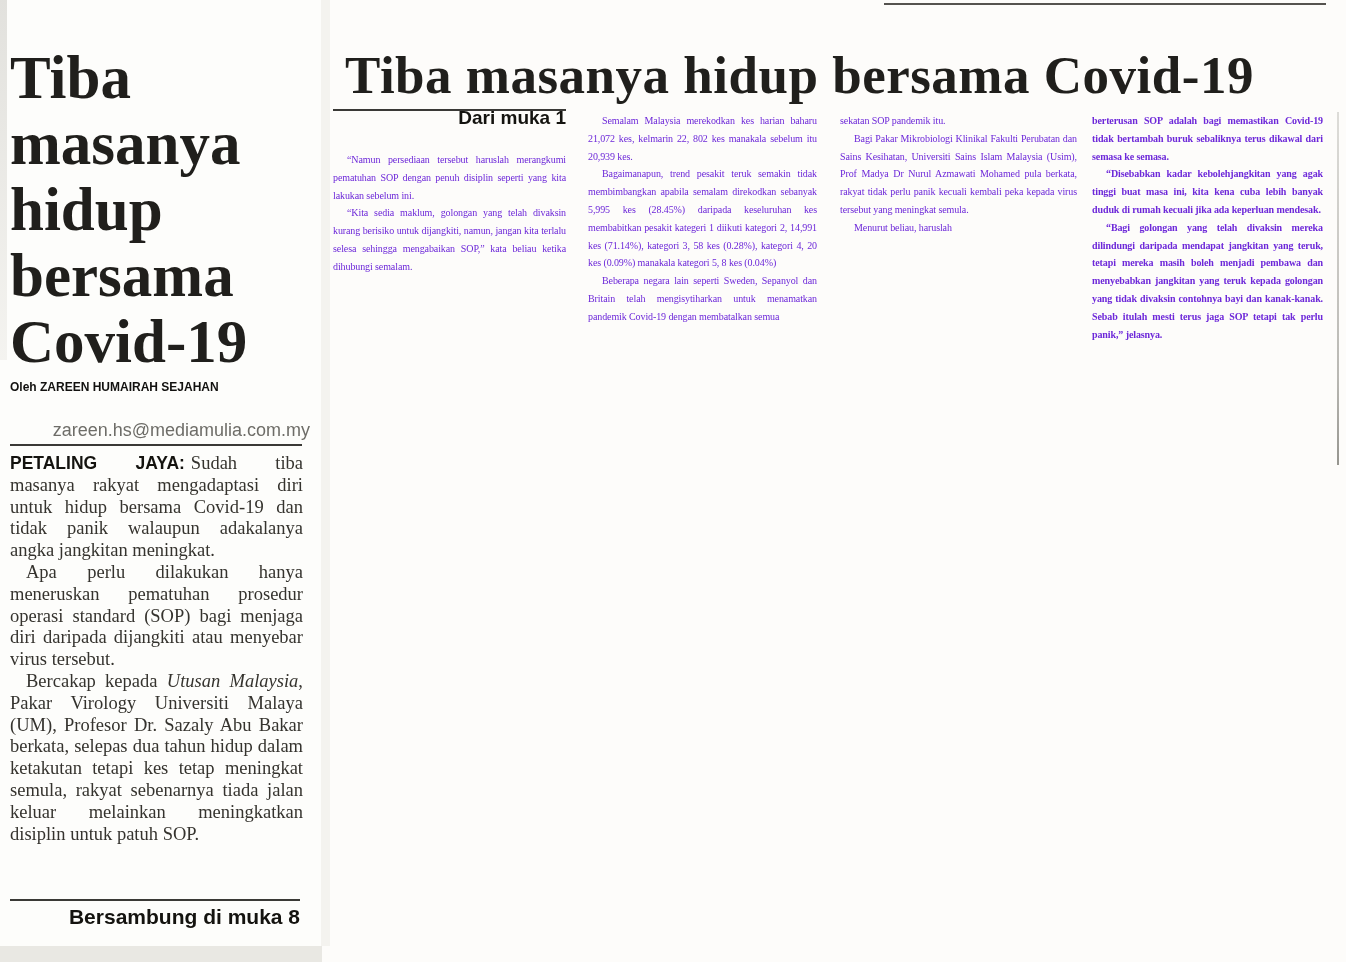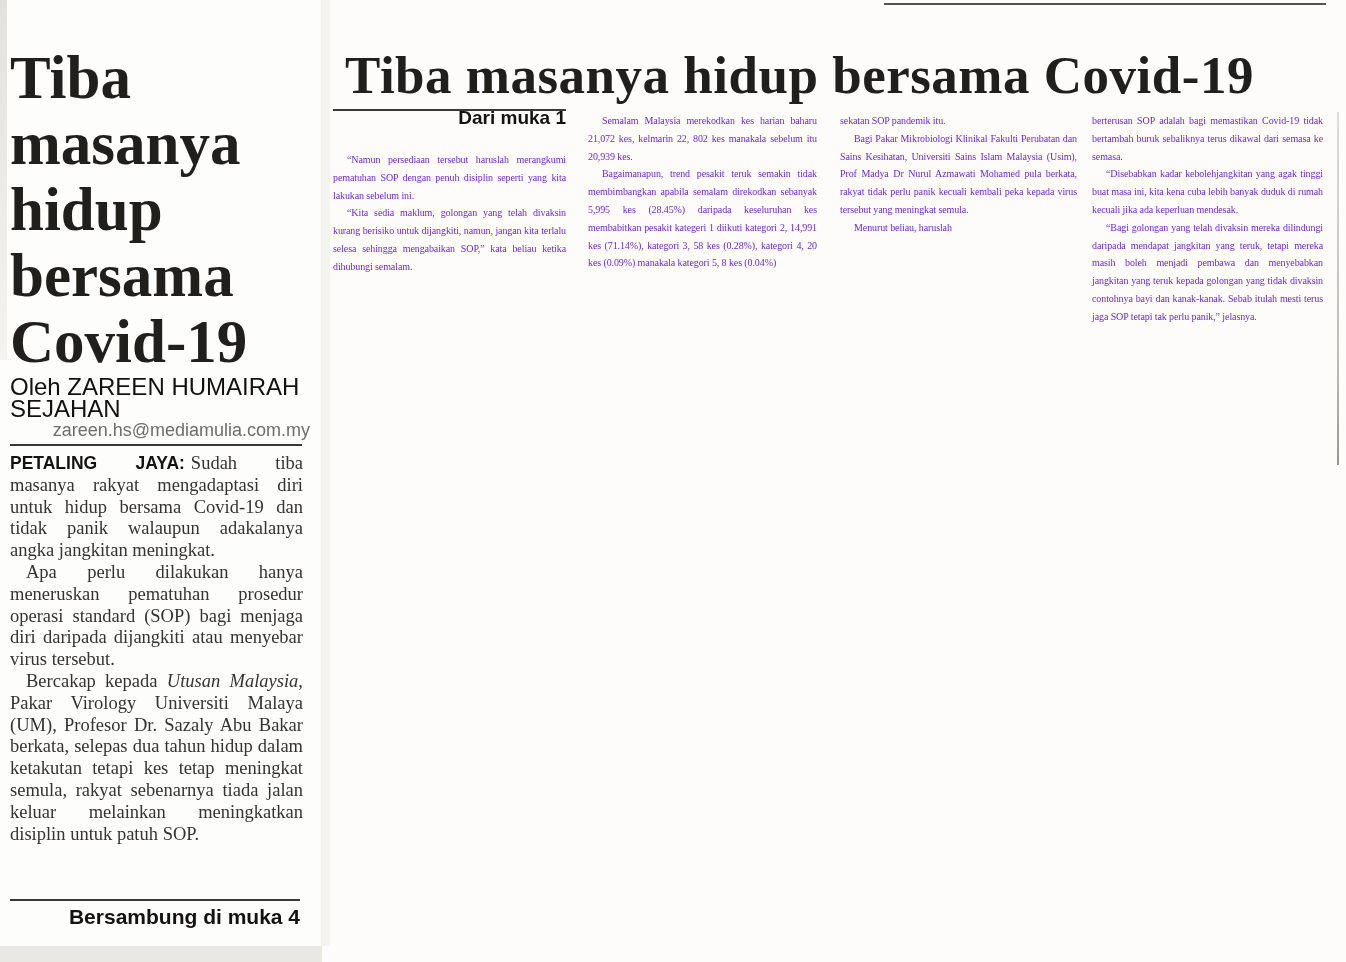--- a/index.html
+++ b/index.html
@@ -24,22 +24,22 @@
     background:linear-gradient(180deg,#dddcd8,#b9b8b3 75%,#96958f);}
 
   
   #left-headline{
     position:absolute;left:10px;top:4px;width:306px;
     font-weight:bold;font-size:61px;line-height:66px;color:#201f1c;
     letter-spacing:0;
   }
   #byline{
     position:absolute;left:10px;top:376px;width:300px;
-    font-family:"Liberation Sans",sans-serif;font-weight:normal;
-    font-size:24px;line-height:22px;color:#12110f;
+    font-family:"Liberation Sans",sans-serif;font-weight:bold;
+    font-size:12px;line-height:22px;color:#12110f;
   }
   #email{
     position:absolute;left:10px;top:420px;width:300px;
     font-family:"Liberation Sans",sans-serif;font-size:18px;color:#6e6d68;text-align:right;
   }
   #left-body{
     position:absolute;left:10px;top:453px;width:293px;
     font-size:18.5px;line-height:21.8px;color:#35332e;text-align:justify;
   }
   #left-body p{margin:0;}
@@ -68,21 +68,21 @@
   .news-col{
     position:absolute;top:112px;
     font-size:10px;line-height:17.8px;color:#6d28d9;text-align:justify;
     letter-spacing:-0.1px;
   }
   .news-col p{margin:0;}
   .news-col p.indent{text-indent:14px;}
   #col1{left:333px;width:233px;top:151px;}
   #col2{left:588px;width:229px;}
   #col3{left:840px;width:237px;}
-  #col4{left:1092px;width:231px;}
+  #col4{left:1092px;width:231px;font-weight:bold;}
   i{font-style:italic;}
 </style>
 </head>
 <body>
 
 <div class="clip" id="left-clip"></div>
 <div class="clip" id="right-clip"></div>
 <div id="seam"></div>
 <div id="edge-left"></div>
 
@@ -96,36 +96,37 @@
   <p>
     <span class="dateline">PETALING JAYA:</span><span>Sudah tiba masanya rakyat mengadaptasi diri untuk hidup bersama Covid-19 dan tidak panik walaupun adakalanya angka jangkitan meningkat.</span>
   </p>
   <p class="indent">Apa perlu dilakukan hanya meneruskan pematuhan prosedur operasi standard (SOP) bagi menjaga diri daripada dijangkiti atau menyebar virus tersebut.</p>
   <p class="indent">
     <span>Bercakap kepada </span><i>Utusan Malaysia</i><span>, Pakar Virology Universiti Malaya (UM), Profesor Dr. Sazaly Abu Bakar berkata, selepas dua tahun hidup dalam ketakutan tetapi kes tetap meningkat semula, rakyat sebenarnya tiada jalan keluar melainkan meningkatkan disiplin untuk patuh SOP.</span>
   </p>
 </div>
 
 <div class="rule" id="foot-rule"></div>
-<div id="continuation">Bersambung di muka 4</div>
+<div id="continuation">Bersambung di muka 8</div>
 
 <div class="rule" id="top-rule"></div>
 <h1 id="main-headline">Tiba masanya hidup bersama Covid-19</h1>
 
 <div class="rule" id="kicker-rule"></div>
 <div id="kicker">Dari muka 1</div>
 
 <div class="news-col" id="col1">
   <p class="indent">“Namun persediaan tersebut haruslah merangkumi pematuhan SOP dengan penuh disiplin seperti yang kita lakukan sebelum ini.</p>
   <p class="indent">“Kita sedia maklum, golongan yang telah divaksin kurang berisiko untuk dijangkiti, namun, jangan kita terlalu selesa sehingga mengabaikan SOP,” kata beliau ketika dihubungi semalam.</p>
 </div>
 
 <div class="news-col" id="col2">
   <p class="indent">Semalam Malaysia merekodkan kes harian baharu 21,072 kes, kelmarin 22, 802 kes manakala sebelum itu 20,939 kes.</p>
   <p class="indent">Bagaimanapun, trend pesakit teruk semakin tidak membimbangkan apabila semalam direkodkan sebanyak 5,995 kes (28.45%) daripada keseluruhan kes membabitkan pesakit kategeri 1 diikuti kategori 2, 14,991 kes (71.14%), kategori 3, 58 kes (0.28%), kategori 4, 20 kes (0.09%) manakala kategori 5, 8 kes (0.04%)</p>
+  <p class="indent">Beberapa negara lain seperti Sweden, Sepanyol dan Britain telah mengisytiharkan untuk menamatkan pandemik Covid-19 dengan membatalkan semua</p>
 </div>
 
 <div class="news-col" id="col3">
   <p>sekatan SOP pandemik itu.</p>
   <p class="indent">Bagi Pakar Mikrobiologi Klinikal Fakulti Perubatan dan Sains Kesihatan, Universiti Sains Islam Malaysia (Usim), Prof Madya Dr Nurul Azmawati Mohamed pula berkata, rakyat tidak perlu panik kecuali kembali peka kepada virus tersebut yang meningkat semula.</p>
   <p class="indent">Menurut beliau, haruslah</p>
 </div>
 
 <div class="news-col" id="col4">
   <p>berterusan SOP adalah bagi memastikan Covid-19 tidak bertambah buruk sebaliknya terus dikawal dari semasa ke semasa.</p>

